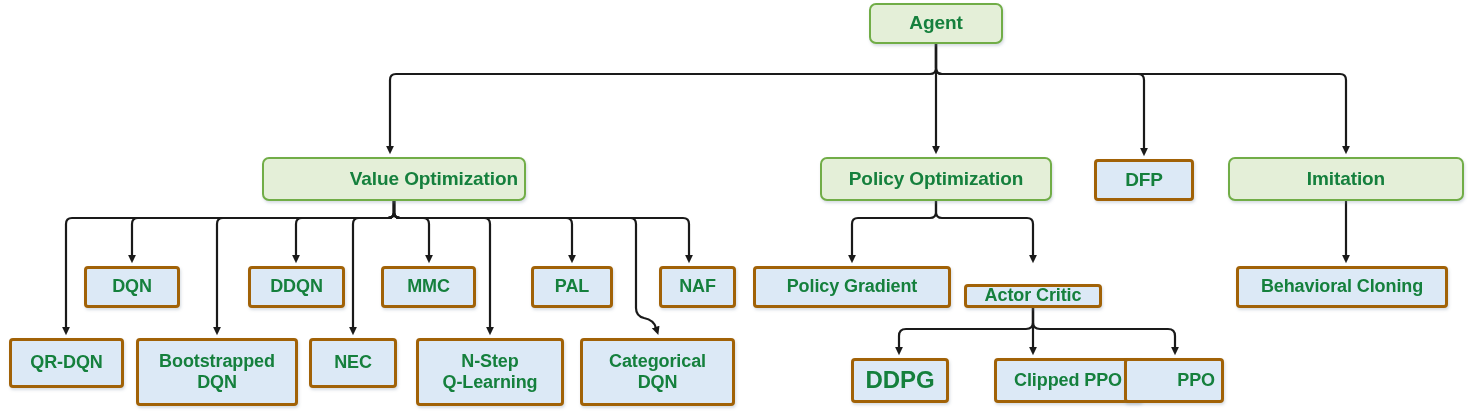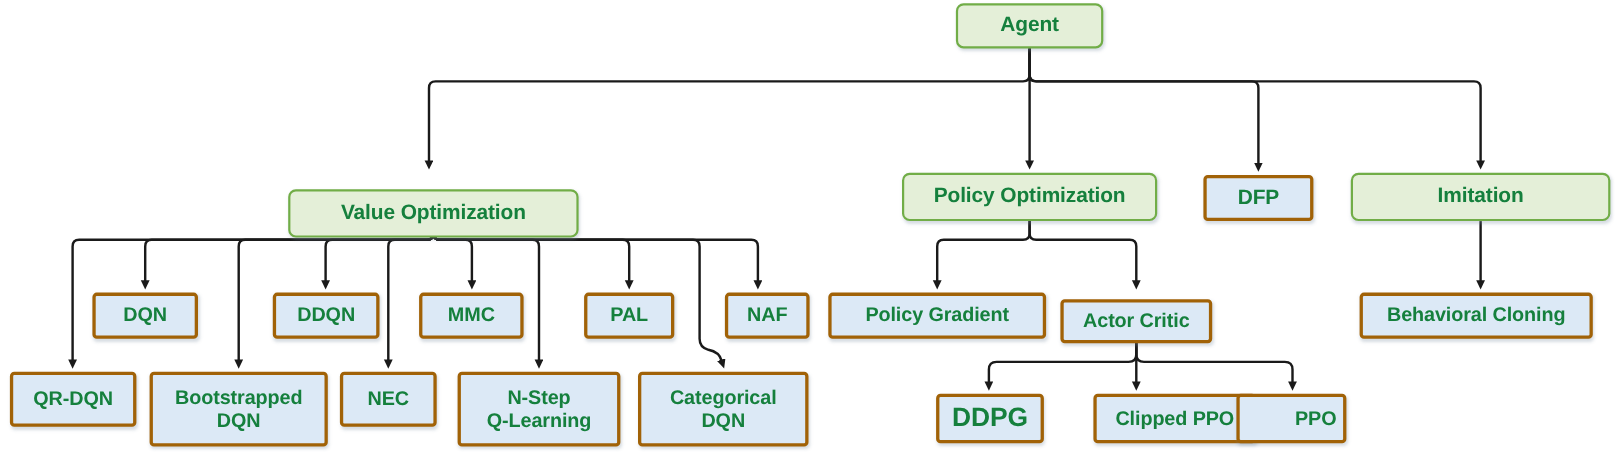--- a/index.html
+++ b/index.html
@@ -82,21 +82,21 @@
         <path d="M 1033 308 L 1033 322 Q 1033 329 1026 329 L 906 329 Q 899 329 899 336 L 899 351" fill="none" stroke="#1a1a1a" stroke-width="2.2" stroke-linecap="butt" marker-end="url(#arrow)"></path>
         <path d="M 1033 308 L 1033 351" fill="none" stroke="#1a1a1a" stroke-width="2.2" stroke-linecap="butt" marker-end="url(#arrow)"></path>
         <path d="M 1033 308 L 1033 322 Q 1033 329 1040 329 L 1168 329 Q 1175 329 1175 336 L 1175 351" fill="none" stroke="#1a1a1a" stroke-width="2.2" stroke-linecap="butt" marker-end="url(#arrow)"></path>
         <path d="M 1346 201 L 1346 259" fill="none" stroke="#1a1a1a" stroke-width="2.2" stroke-linecap="butt" marker-end="url(#arrow)"></path>
       </g>
   </svg>
   <div id="node-layer">
       <div class="node green" style="left: 869px; top: 3px; width: 134px; height: 41px;">
         <span class="node-label" style="font-size: 19px;">Agent</span>
       </div>
-      <div class="node green" style="left: 262px; top: 172px; width: 264px; height: 44px;">
+      <div class="node green" style="left: 262px; top: 157px; width: 264px; height: 44px; justify-content: flex-end;">
         <span class="node-label" style="font-size: 19px;">Value Optimization</span>
       </div>
       <div class="node green" style="left: 820px; top: 157px; width: 232px; height: 44px;">
         <span class="node-label" style="font-size: 19px;">Policy Optimization</span>
       </div>
       <div class="node blue" style="left: 1094px; top: 159px; width: 100px; height: 42px;">
         <span class="node-label" style="font-size: 19px;">DFP</span>
       </div>
       <div class="node green" style="left: 1228px; top: 157px; width: 236px; height: 44px;">
         <span class="node-label" style="font-size: 19px; text-align: right;">Imitation</span>
@@ -112,21 +112,21 @@
       </div>
       <div class="node blue" style="left: 531px; top: 266px; width: 82px; height: 42px;">
         <span class="node-label" style="font-size: 18px;">PAL</span>
       </div>
       <div class="node blue" style="left: 659px; top: 266px; width: 77px; height: 42px;">
         <span class="node-label" style="font-size: 18px;">NAF</span>
       </div>
       <div class="node blue" style="left: 753px; top: 266px; width: 198px; height: 42px;">
         <span class="node-label" style="font-size: 18px;">Policy Gradient</span>
       </div>
-      <div class="node blue" style="left: 964px; top: 272px; width: 138px; height: 40px;">
+      <div class="node blue" style="left: 964px; top: 284px; width: 138px; height: 24px;">
         <span class="node-label" style="font-size: 18px;">Actor Critic</span>
       </div>
       <div class="node blue" style="left: 1236px; top: 266px; width: 212px; height: 42px;">
         <span class="node-label" style="font-size: 18px;">Behavioral Cloning</span>
       </div>
       <div class="node blue" style="left: 9px; top: 338px; width: 115px; height: 50px;">
         <span class="node-label" style="font-size: 18px;">QR-DQN</span>
       </div>
       <div class="node blue" style="left: 136px; top: 338px; width: 162px; height: 68px;">
         <span class="node-label" style="font-size: 18px;">Bootstrapped

